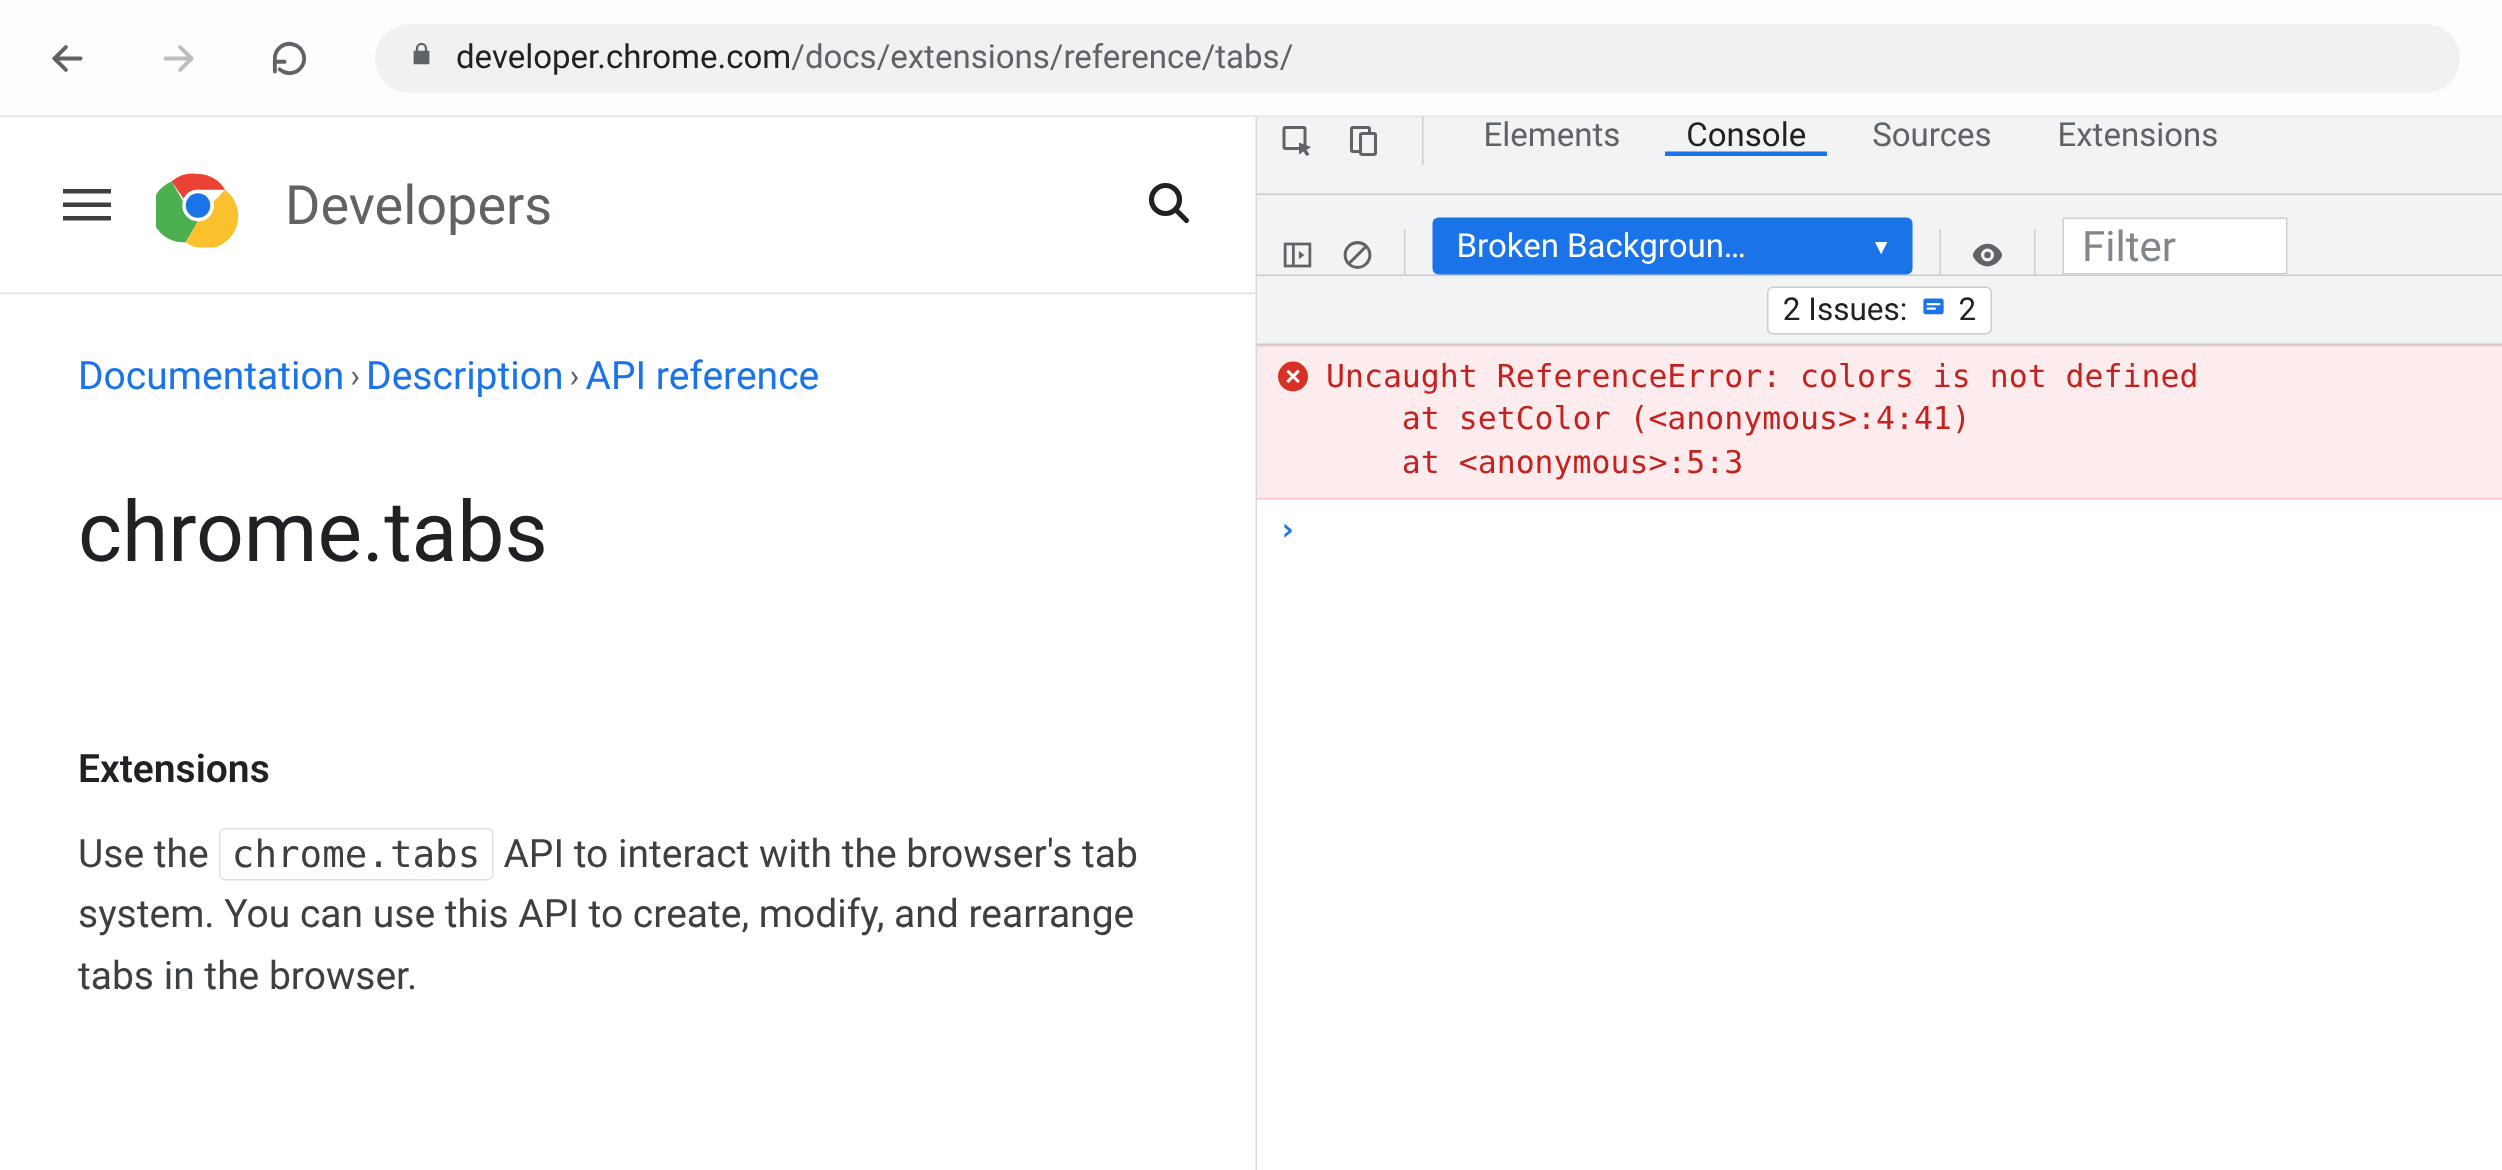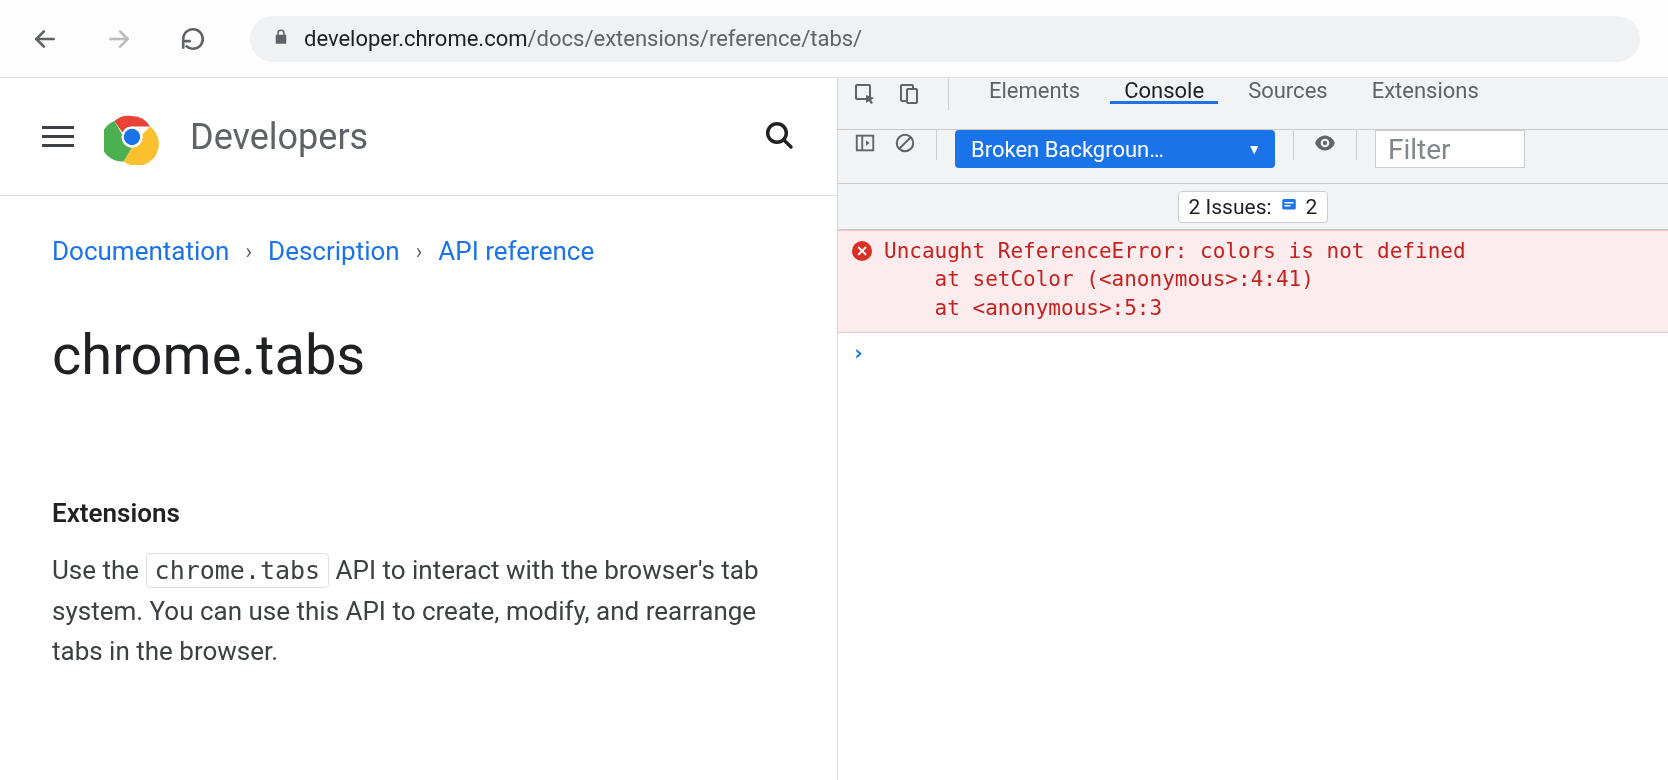--- a/index.html
+++ b/index.html
@@ -67,21 +67,21 @@
     display:flex; flex-direction:column; gap:6px;
     width:32px; cursor:pointer;
   }
   .hamburger span { height:3px; background:#3c4043; }
   .chrome-logo { width:56px; height:56px; }
   .site-title { font-size:36px; color:#5f6368; font-weight:400; }
   .search-ic { margin-left:auto; }
 
   .page-body { padding: 40px 52px; }
   .crumbs {
-    display:flex; align-items:center; gap:16px;
+    display:flex; align-items:center; gap:4px;
     font-size:26px; font-weight:400;text-align:right;
   }
   .crumb { color:#1a73e8; }
   .crumb-sep { color:#5f6368; font-size:22px; }
   h1.api-title {
     margin-top: 56px;
     font-size: 56px;
     font-weight: 400;
     color:#202124;
   }
@@ -139,21 +139,21 @@
     cursor:pointer;
   }
   .dt-tab.active { color:#202124; }
   .dt-tab.active::after {
     content:""; position:absolute; left:8px; right:8px; bottom:-1px;
     height:3px; background:#1a73e8;
   }
 
   .dt-toolbar {
     height:54px;
-    display:flex; align-items:flex-start;
+    display:flex; align-items:flex-end;
     padding: 0 14px;
     gap: 14px;
     background:#f1f3f4;
     border-bottom:1px solid #cbcbcb;
   }
   .dt-ic { width:26px; height:26px; display:flex; align-items:center; justify-content:center; color:#606367; }
   .context-dd {
     background:#1a73e8;
     color:#fff;
     height:38px;

